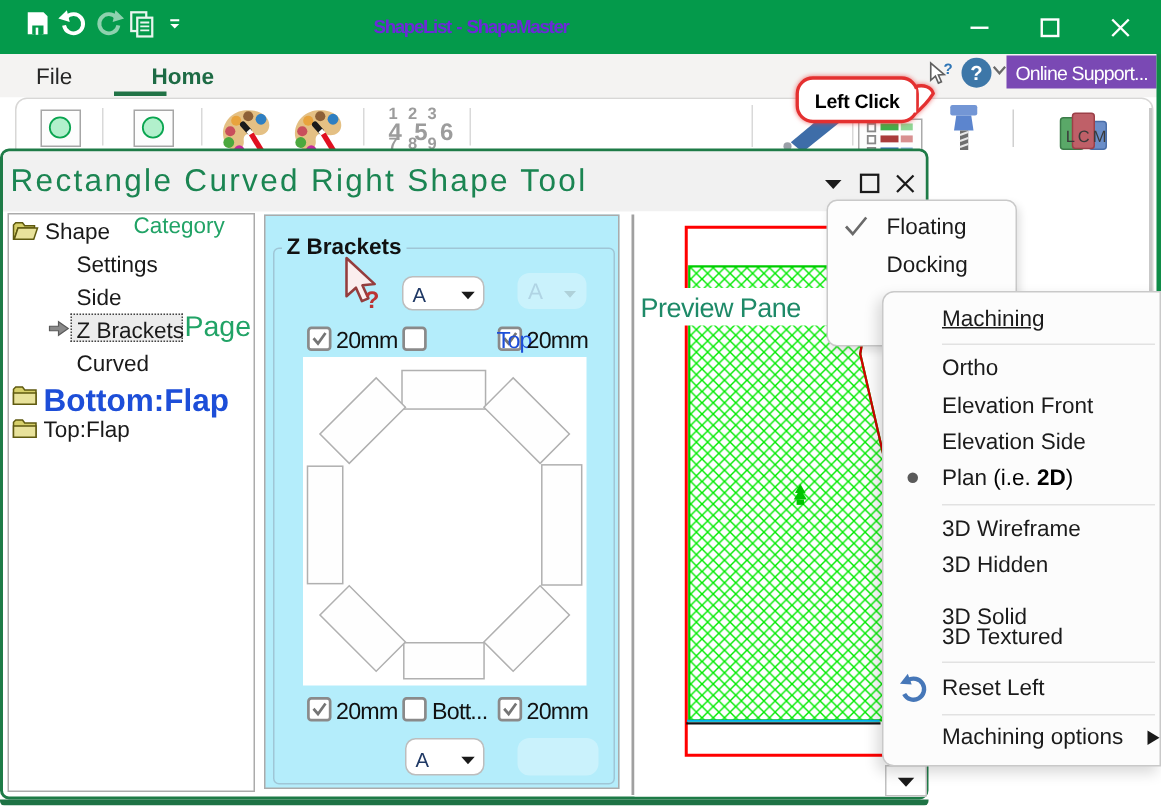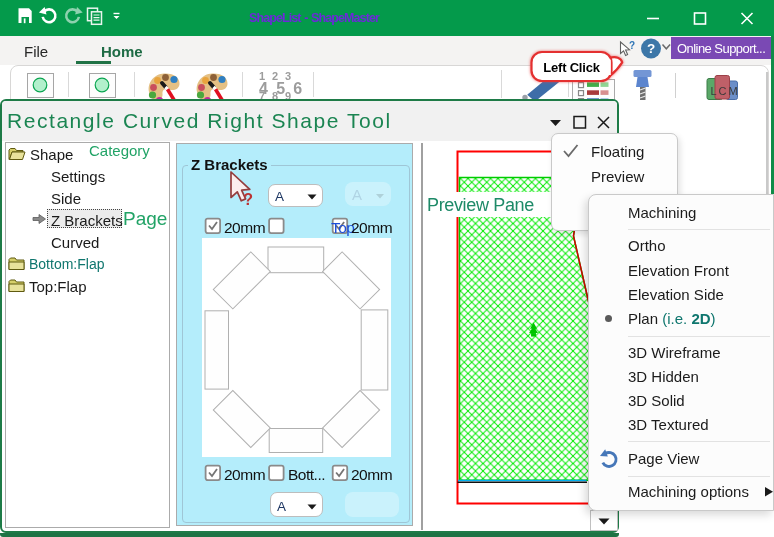--- a/index.html
+++ b/index.html
@@ -178,21 +178,21 @@
   <path d="M1 4.5 L7 4.5 L7 1.5 L13.5 6 L7 10.5 L7 7.5 L1 7.5 Z" fill="#8a8a8a" stroke="#5a5a5a" stroke-width="0.8"></path>
 </svg>
 <div class="abs" style="left:47px;top:209px;width:75px;height:19px;background:#ececec;border:1px dotted #444444;box-sizing:border-box;"></div>
 <div class="abs" style="left:51px;top:212px;font-size:15px;color:#1a1a1a;">Z Brackets</div>
 <div class="abs" style="left:123px;top:208px;font-size:19px;color:#21a366;">Page</div>
 <div class="abs" style="left:51px;top:234px;font-size:15px;color:#1a1a1a;">Curved</div>
 <svg class="abs" style="left:8px;top:256px;" width="20" height="16" viewBox="0 0 20 16">
   <path d="M1 13.5 L1 3.5 L2.5 2 L7 2 L8.5 4 L16 4 L16 13.5 Z" fill="#d6cf6a" stroke="#5f5a10" stroke-width="1"></path>
   <path d="M1 6 L16 6 L16 13.5 L1 13.5 Z" fill="#e8e29b" stroke="#5f5a10" stroke-width="1"></path>
 </svg>
-<div class="abs" style="left:29px;top:256px;font-size:14px;color:#0f766e;">Bottom:Flap</div>
+<div class="abs" style="left:29px;top:256px;font-size:21px;color:#1d4ed8;font-weight:bold;">Bottom:Flap</div>
 <svg class="abs" style="left:8px;top:278px;" width="20" height="16" viewBox="0 0 20 16">
   <path d="M1 13.5 L1 3.5 L2.5 2 L7 2 L8.5 4 L16 4 L16 13.5 Z" fill="#d6cf6a" stroke="#5f5a10" stroke-width="1"></path>
   <path d="M1 6 L16 6 L16 13.5 L1 13.5 Z" fill="#e8e29b" stroke="#5f5a10" stroke-width="1"></path>
 </svg>
 <div class="abs" style="left:29px;top:278px;font-size:15px;color:#1a1a1a;">Top:Flap</div>
 
 <svg class="abs" style="left:226px;top:170px;" width="30" height="38" viewBox="0 0 30 38">
   <path d="M5 2 L5 27.5 L11.3 21.8 L15.3 30.8 L19.6 28.9 L15.6 20.2 L23.8 19.4 Z" fill="#fbeeee" stroke="#943d3d" stroke-width="1.7" stroke-linejoin="round"></path>
   <text x="17.2" y="35" font-size="16" font-weight="bold" fill="#bb3333">?</text>
 </svg>
@@ -292,40 +292,40 @@
   </g>
   <rect x="83.6" y="13.5" width="3.2" height="15.5" fill="#ffffff"></rect>
   <text x="47.5" y="25.8" font-size="13" font-weight="bold" fill="#000000" text-anchor="middle" font-family="Liberation Sans" letter-spacing="-0.2">Left Click</text>
 </svg>
 
 <div class="abs" style="left:550.5px;top:133px;width:127px;height:98px;background:#fdfdfd;border:1px solid #c9c9c9;border-radius:7px;box-shadow:2px 3px 6px rgba(0,0,0,0.12);box-sizing:border-box;"></div>
 <svg class="abs" style="left:561px;top:142px;" width="20" height="18">
     <path d="M3 9 l4.5 5 l9 -11" fill="none" stroke="#6a6a6a" stroke-width="1.8"></path>
   </svg>
 <div class="abs" style="left:591px;top:143px;font-size:15px;color:#1b1b1b;">Floating</div>
-<div class="abs" style="left:591px;top:168px;font-size:15px;color:#1b1b1b;">Preview</div>
+<div class="abs" style="left:591px;top:168px;font-size:15px;color:#1b1b1b;">Docking</div>
 
 <div class="abs" style="left:588px;top:193.5px;width:186px;height:317px;background:#fcfcfc;border:1px solid #c9c9c9;border-radius:8px 0 0 8px;box-shadow:-3px 4px 9px rgba(0,0,0,0.15);box-sizing:border-box;"></div>
-<div class="abs" style="left:628px;top:204px;font-size:15px;color:#1b1b1b;">Machining</div>
+<div class="abs" style="left:628px;top:204px;font-size:15px;color:#1b1b1b;text-decoration:underline;">Machining</div>
 <div class="abs" style="left:628px;top:229px;width:142px;height:1px;background:#e2e2e2;"></div>
 <div class="abs" style="left:628px;top:237px;font-size:15px;color:#1b1b1b;">Ortho</div>
 <div class="abs" style="left:628px;top:261.5px;font-size:15px;color:#1b1b1b;">Elevation Front</div>
 <div class="abs" style="left:628px;top:286px;font-size:15px;color:#1b1b1b;">Elevation Side</div>
 <div class="abs" style="left:604.5px;top:314.5px;width:7.5px;height:7.5px;border-radius:50%;background:#5a5a5a;"></div>
-<div class="abs" style="left:628px;top:310px;font-size:15px;color:#1b1b1b;">Plan <span style="color:#0f766e;">(i.e. <b>2D</b>)</span></div>
+<div class="abs" style="left:628px;top:310px;font-size:15px;color:#1b1b1b;">Plan <span style="color:#000000;">(i.e. <b>2D</b>)</span></div>
 <div class="abs" style="left:628px;top:335.5px;width:142px;height:1px;background:#e2e2e2;"></div>
 <div class="abs" style="left:628px;top:344px;font-size:15px;color:#1b1b1b;">3D Wireframe</div>
 <div class="abs" style="left:628px;top:368px;font-size:15px;color:#1b1b1b;">3D Hidden</div>
-<div class="abs" style="left:628px;top:392px;font-size:15px;color:#1b1b1b;">3D Solid</div>
+<div class="abs" style="left:628px;top:403px;font-size:15px;color:#1b1b1b;">3D Solid</div>
 <div class="abs" style="left:628px;top:416px;font-size:15px;color:#1b1b1b;">3D Textured</div>
 <div class="abs" style="left:628px;top:441px;width:142px;height:1px;background:#e2e2e2;"></div>
 <svg class="abs" style="left:598px;top:446px;" width="24" height="24" viewBox="0 0 24 24">
   <path d="M7.2 7.6 A7 7 0 1 1 4.8 16.6" fill="none" stroke="#4677b8" stroke-width="2.9"></path>
   <path d="M2.0 9.9 L9.8 10.4 L7.2 3.2 Z" fill="#4677b8"></path>
 </svg>
-<div class="abs" style="left:628px;top:450px;font-size:15px;color:#1b1b1b;">Page View</div>
+<div class="abs" style="left:628px;top:450px;font-size:15px;color:#1b1b1b;">Reset Left</div>
 <div class="abs" style="left:628px;top:475.5px;width:142px;height:1px;background:#e2e2e2;"></div>
 <div class="abs" style="left:628px;top:483px;font-size:15px;color:#1b1b1b;">Machining options</div>
 <svg class="abs" style="left:763px;top:486px;" width="12" height="12">
     <path d="M2 1 L10 5.8 L2 10.6 Z" fill="#1a1a1a"></path>
   </svg>
 
 <div class="abs" style="left:0;top:533px;width:619px;height:4px;background:#1e7345;border-radius:0 0 3px 3px;"></div>
 
 </body></html>

